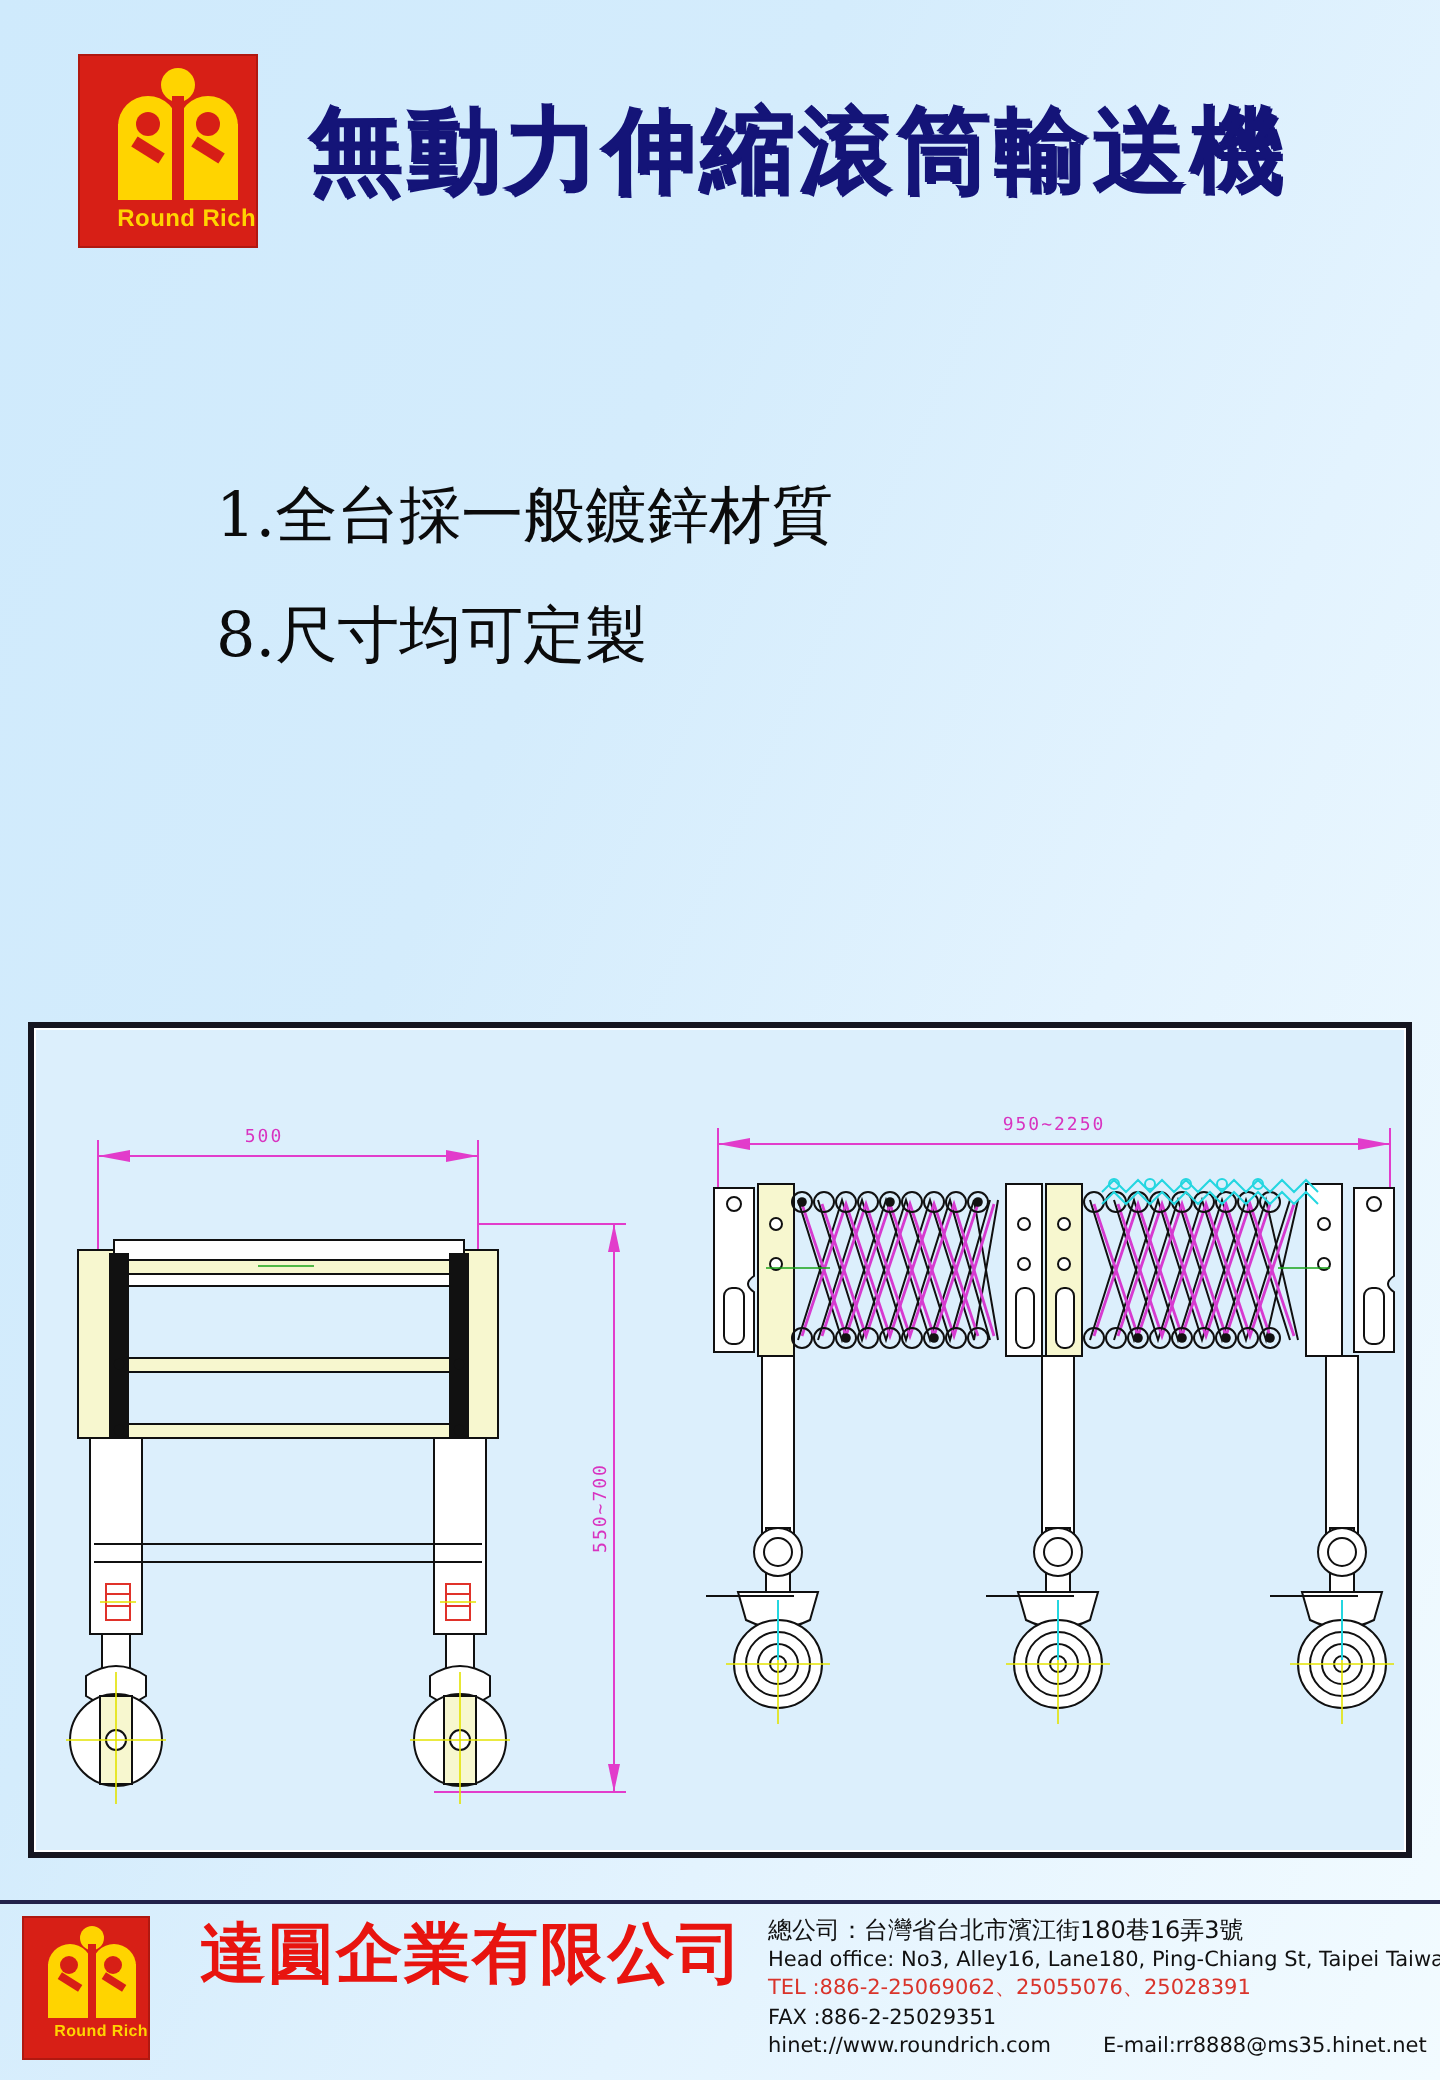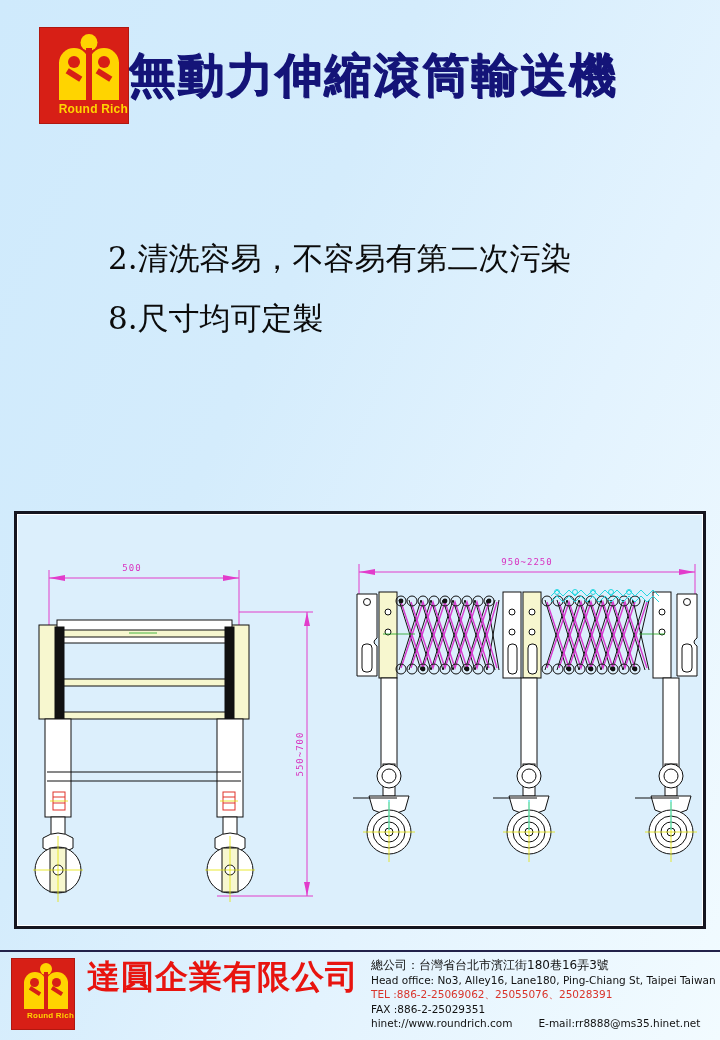--- a/index.html
+++ b/index.html
@@ -54,20 +54,21 @@
   .logo-body .n3{left:7px;top:24px;width:16px;height:6px;transform:rotate(32deg);}
   .logo-body .n4{left:37px;top:24px;width:16px;height:6px;transform:rotate(32deg);}
   .logo-body .gap{
     position:absolute;left:27px;top:0;width:6px;height:52px;background:#d71f16;
   }
   .logo-text{
     font-size:12px;font-weight:bold;color:#ffd400;letter-spacing:0.2px;
     line-height:14px;margin-top:1px;font-family:"Liberation Sans",sans-serif;
   }
   .header-title{
+    margin-left:26px;
     font-family:"DejaVu Sans","Liberation Sans",sans-serif;
     font-size:47px;font-weight:bold;color:#141478;
     letter-spacing:2px;white-space:nowrap;
     text-shadow:1px 1px 0 #141478;
   }
 
   
   .bullets{
     position:absolute;left:108px;top:228px;width:590px;
     font-family:"DejaVu Serif","Liberation Serif",serif;
@@ -105,21 +106,21 @@
   .footer .logo-body .hump.r{left:22px;}
   .footer .logo-body .stem{width:22px;height:27px;}
   .footer .logo-body .stem.r{left:22px;}
   .footer .logo-body .n1{left:6px;top:6px;width:9px;height:9px;}
   .footer .logo-body .n2{left:28px;top:6px;width:9px;height:9px;}
   .footer .logo-body .n3{left:5px;top:17px;width:12px;height:4px;}
   .footer .logo-body .n4{left:27px;top:17px;width:12px;height:4px;}
   .footer .logo-body .gap{left:20px;width:4px;height:37px;}
   .footer .logo-text{font-size:8px;line-height:10px;}
 
-  .footer-names{margin-left:13px;margin-top:2px;}
+  .footer-names{margin-left:26px;margin-top:2px;}
   .footer-cn{
     font-family:"DejaVu Sans","Liberation Sans",sans-serif;
     font-size:33px;font-weight:bold;color:#e8140f;letter-spacing:1px;
     line-height:38px;white-space:nowrap;
   }
   .footer-en{
     font-family:"DejaVu Sans","Liberation Sans",sans-serif;
     font-size:24px;font-weight:bold;color:#e8140f;letter-spacing:1.5px;
     line-height:30px;white-space:nowrap;
   }
@@ -153,21 +154,21 @@
             <div class="notch n4"></div>
           <div class="gap"></div>
         </div>
       </div>
       <div class="logo-text">Round Rich</div>
     </div>
     <div class="header-title">無動力伸縮滾筒輸送機</div>
   </div>
 
   <div class="bullets">
-    <div class="bullet">2.清洗容易，不容易有第二次污染</div>
+    <div class="bullet">1.全台採一般鍍鋅材質</div>
     <div class="bullet">8.尺寸均可定製</div>
   </div>
 
   <div class="drawing-panel">
     <svg width="686" height="412" viewBox="0 0 686 412">
       <defs>
         <style>
           .ln  { stroke:#101010; stroke-width:1; fill:none; }
           .lnw { stroke:#101010; stroke-width:1; fill:#ffffff; }
           .ylw { fill:#f7f7cf; stroke:#101010; stroke-width:1; }

